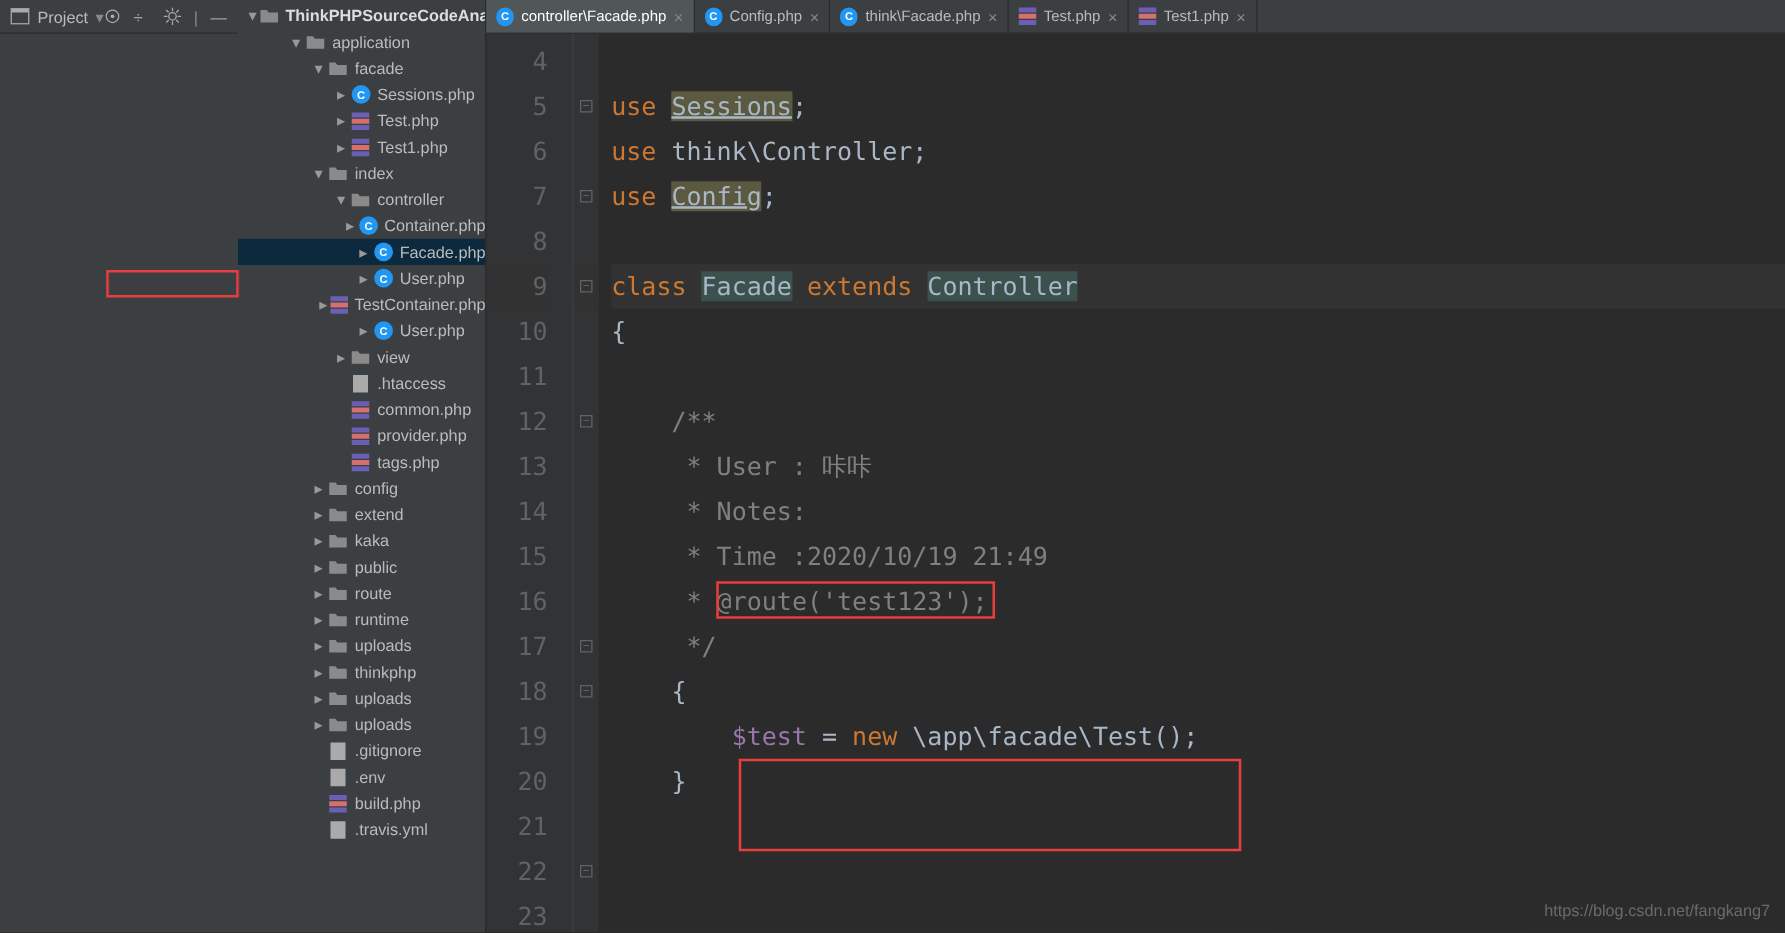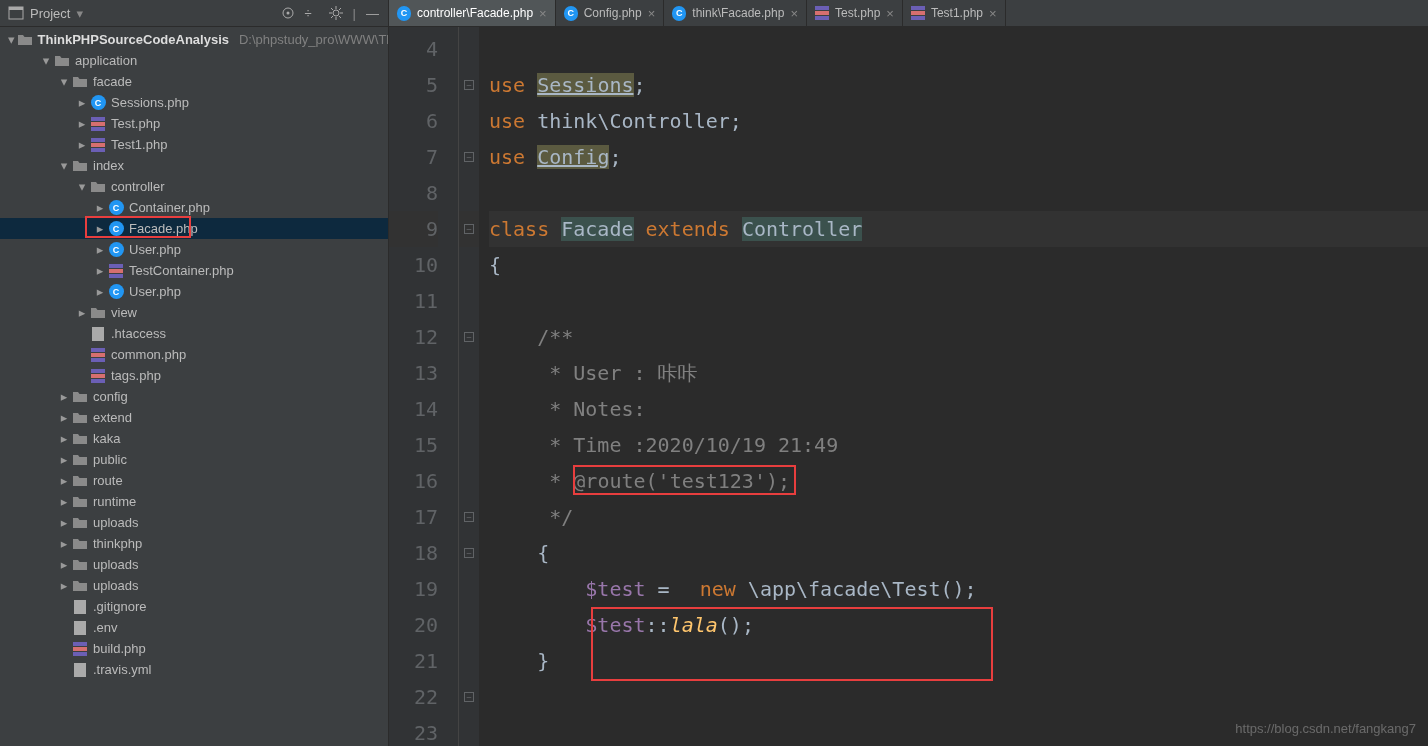--- a/index.html
+++ b/index.html
@@ -1,21 +1,21 @@
 <!DOCTYPE html>
 <html><head>
 <meta charset="utf-8">
 <style>
 * { box-sizing: border-box; margin: 0; padding: 0; }
 body { font-family: "Segoe UI", Tahoma, sans-serif; font-size: 13px; background: #2b2b2b; color: #a9b7c6; width: 1428px; height: 746px; overflow: hidden; position: relative; }
 
 .container { display: flex; height: 100%; }
 
 
-.sidebar { width: 389px; background: #3c3f41; border-right: 1px solid #2b2b2b; display: flex; flex-direction: column; }
+.sidebar { width: 389px; background: #3c3f41; border-right: 1px solid #2b2b2b; display: flex; }
 .sidebar-header { display: flex; align-items: center; padding: 4px 8px; border-bottom: 1px solid #2b2b2b; height: 27px; }
 .sidebar-title { display: flex; align-items: center; color: #bbbbbb; flex: 1; }
 .sidebar-title .icon-proj { width: 16px; height: 16px; margin-right: 6px; display: inline-flex; }
 .sidebar-actions { display: flex; gap: 10px; align-items: center; }
 .sidebar-actions .icon-small { width: 14px; height: 14px; color: #aaa; display: inline-flex; }
 
 .tree { padding-top: 2px; overflow: auto; flex: 1; }
 .tree-row { display: flex; align-items: center; height: 21px; padding-left: 8px; white-space: nowrap; cursor: pointer; }
 .tree-row.selected { background: #0d293e; }
 .tree-indent { display: inline-block; }
@@ -52,21 +52,21 @@
 .code-lines { flex: 1; padding-left: 10px; padding-top: 4px; color: #a9b7c6; position: relative; }
 .code-lines .line { height: 36px; white-space: pre; }
 .hl-line { background: #323232; }
 
 
 .kw { color: #cc7832; }
 .underline { text-decoration: underline; }
 .cmt { color: #808080; }
 .fn { color: #ffc66d; }
 .var { color: #9876aa; }
-.new { color: #cc7832; margin-left: 18px; }
+.new { color: #cc7832; }
 .sel-bg { background: #3b514d; }
 .highlight-bg { background: #5b5a40; }
 
 .watermark { position: absolute; bottom: 10px; right: 12px; color: rgba(200,200,200,0.4); font-size: 13px; font-family: sans-serif; }
 </style>
 </head>
 <body>
 
 <div class="container">
 
@@ -250,20 +250,32 @@
           <span class="tree-indent" style="width:68px"></span>
           <span class="chevron">&nbsp;</span>
           <span class="node-icon">
             <span class="php-purple-icon">
               <span class="bar1"></span>
               <span class="bar2"></span>
               <span class="bar3"></span>
             </span>
           </span>
           <span class="node-label">common.php</span>
+        </div>
+        <div class="tree-row">
+          <span class="tree-indent" style="width:68px"></span>
+          <span class="chevron">&nbsp;</span>
+          <span class="node-icon">
+            <span class="php-purple-icon">
+              <span class="bar1"></span>
+              <span class="bar2"></span>
+              <span class="bar3"></span>
+            </span>
+          </span>
+          <span class="node-label">provider.php</span>
         </div>
         <div class="tree-row">
           <span class="tree-indent" style="width:68px"></span>
           <span class="chevron">&nbsp;</span>
           <span class="node-icon">
             <span class="php-purple-icon">
               <span class="bar1"></span>
               <span class="bar2"></span>
               <span class="bar3"></span>
             </span>
@@ -524,21 +536,20 @@
         <div class="line"><span>{</span></div>
         <div class="line"></div>
         <div class="line"><span class="cmt">    /**</span></div>
         <div class="line"><span class="cmt">     * User : 咔咔</span></div>
         <div class="line"><span class="cmt">     * Notes:</span></div>
         <div class="line"><span class="cmt">     * Time :2020/10/19 21:49</span></div>
         <div class="line"><span class="cmt">     * </span><span class="cmt">@route('test123');</span></div>
         <div class="line"><span class="cmt">     */</span></div>
         <div class="line"><span>    {</span></div>
         <div class="line"><span class="var">        $test</span><span> = </span><span class="new">new </span><span>\app\facade\Test();</span></div>
-        <div class="line"><span class="var">        $test</span><span>::</span><span class="fn" style="font-style:italic;">lala</span><span>();</span></div>
         <div class="line"><span>    }</span></div>
         <div class="line"></div>
 
         <div class="red-box" style="top:438px; left:94px; width:223px; height:30px;"></div>
         <div class="red-box" style="top:580px; left:112px; width:402px; height:74px;"></div>
       </div>
     </div>
   </div>
 </div>
 

